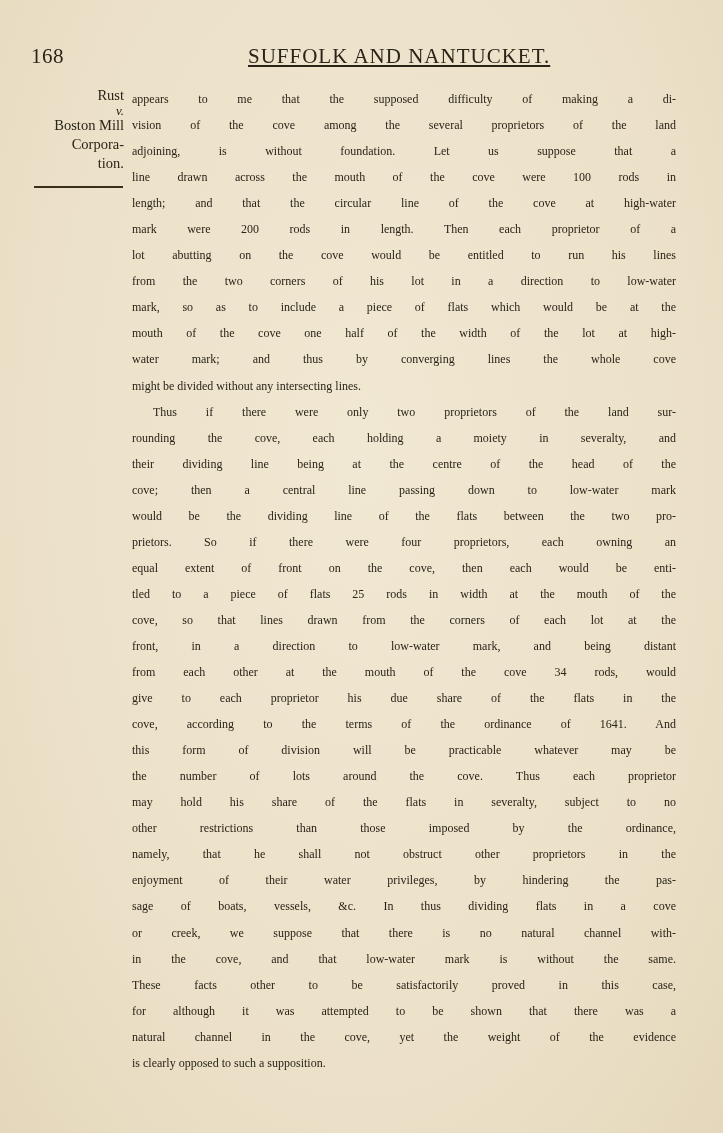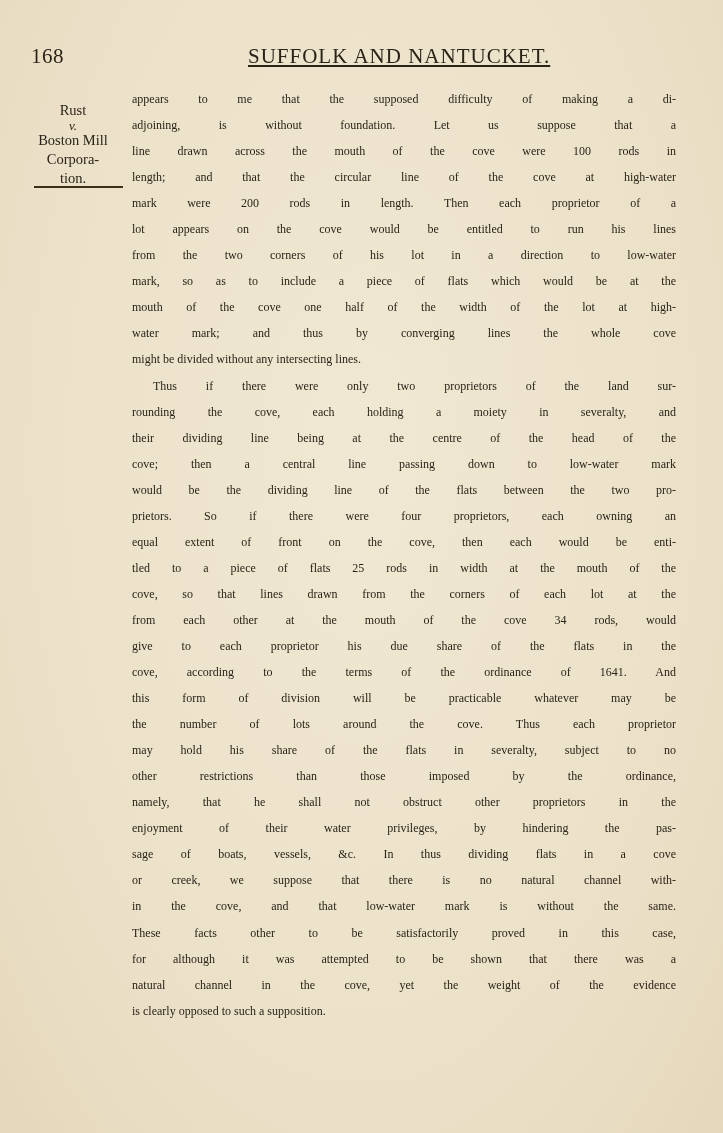--- a/index.html
+++ b/index.html
@@ -17,22 +17,22 @@
     }
     .page-number {
       position: absolute; left: 31px; top: 0;
       font-size: 21px; letter-spacing: 0.5px;
     }
     .running-head {
       position: absolute; left: 248px; top: 0;
       font-size: 21px; letter-spacing: 1px; text-decoration: underline;
     }
     .margin-note {
-      position: absolute; left: 22px; top: 101px; width: 102px;
-      text-align: center; font-size: 14.5px; line-height: 19px;
+      position: absolute; left: 22px; top: 86px; width: 102px;
+      text-align: right; font-size: 14.5px; line-height: 19px;
     }
     .margin-note .v { font-style: italic; font-size: 13px; line-height: 11px; display:block; }
     .margin-rule {
       position: absolute; left: 34px; top: 186px; width: 89px; height: 2px;
       background: #3a2f1a;
     }
     .body-text {
       position: absolute; left: 132px; top: 86px; width: 544px;
       font-size: 12px; line-height: 26.05px;
       text-align: justify;
@@ -54,39 +54,41 @@
     <div>Rust</div>
     <div class="v">v.</div>
     <div>Boston Mill</div>
     <div>Corpora-</div>
     <div>tion.</div>
   </div>
   <div class="margin-rule"></div>
 
   <div class="body-text">
     <span class="line">appears to me that the supposed difficulty of making a di-</span>
+    <span class="line">vision of the cove among the several proprietors of the land</span>
     <span class="line">adjoining, is without foundation. Let us suppose that a</span>
     <span class="line">line drawn across the mouth of the cove were 100 rods in</span>
     <span class="line">length; and that the circular line of the cove at high-water</span>
     <span class="line">mark were 200 rods in length. Then each proprietor of a</span>
-    <span class="line">lot appears on the cove would be entitled to run his lines</span>
+    <span class="line">lot abutting on the cove would be entitled to run his lines</span>
     <span class="line">from the two corners of his lot in a direction to low-water</span>
     <span class="line">mark, so as to include a piece of flats which would be at the</span>
     <span class="line">mouth of the cove one half of the width of the lot at high-</span>
     <span class="line">water mark; and thus by converging lines the whole cove</span>
     <span class="line last">might be divided without any intersecting lines.</span>
     <span class="line indent">Thus if there were only two proprietors of the land sur-</span>
     <span class="line">rounding the cove, each holding a moiety in severalty, and</span>
     <span class="line">their dividing line being at the centre of the head of the</span>
     <span class="line">cove; then a central line passing down to low-water mark</span>
     <span class="line">would be the dividing line of the flats between the two pro-</span>
     <span class="line">prietors. So if there were four proprietors, each owning an</span>
     <span class="line">equal extent of front on the cove, then each would be enti-</span>
     <span class="line">tled to a piece of flats 25 rods in width at the mouth of the</span>
     <span class="line">cove, so that lines drawn from the corners of each lot at the</span>
+    <span class="line">front, in a direction to low-water mark, and being distant</span>
     <span class="line">from each other at the mouth of the cove 34 rods, would</span>
     <span class="line">give to each proprietor his due share of the flats in the</span>
     <span class="line">cove, according to the terms of the ordinance of 1641. And</span>
     <span class="line">this form of division will be practicable whatever may be</span>
     <span class="line">the number of lots around the cove. Thus each proprietor</span>
     <span class="line">may hold his share of the flats in severalty, subject to no</span>
     <span class="line">other restrictions than those imposed by the ordinance,</span>
     <span class="line">namely, that he shall not obstruct other proprietors in the</span>
     <span class="line">enjoyment of their water privileges, by hindering the pas-</span>
     <span class="line">sage of boats, vessels, &amp;c. In thus dividing flats in a cove</span>

